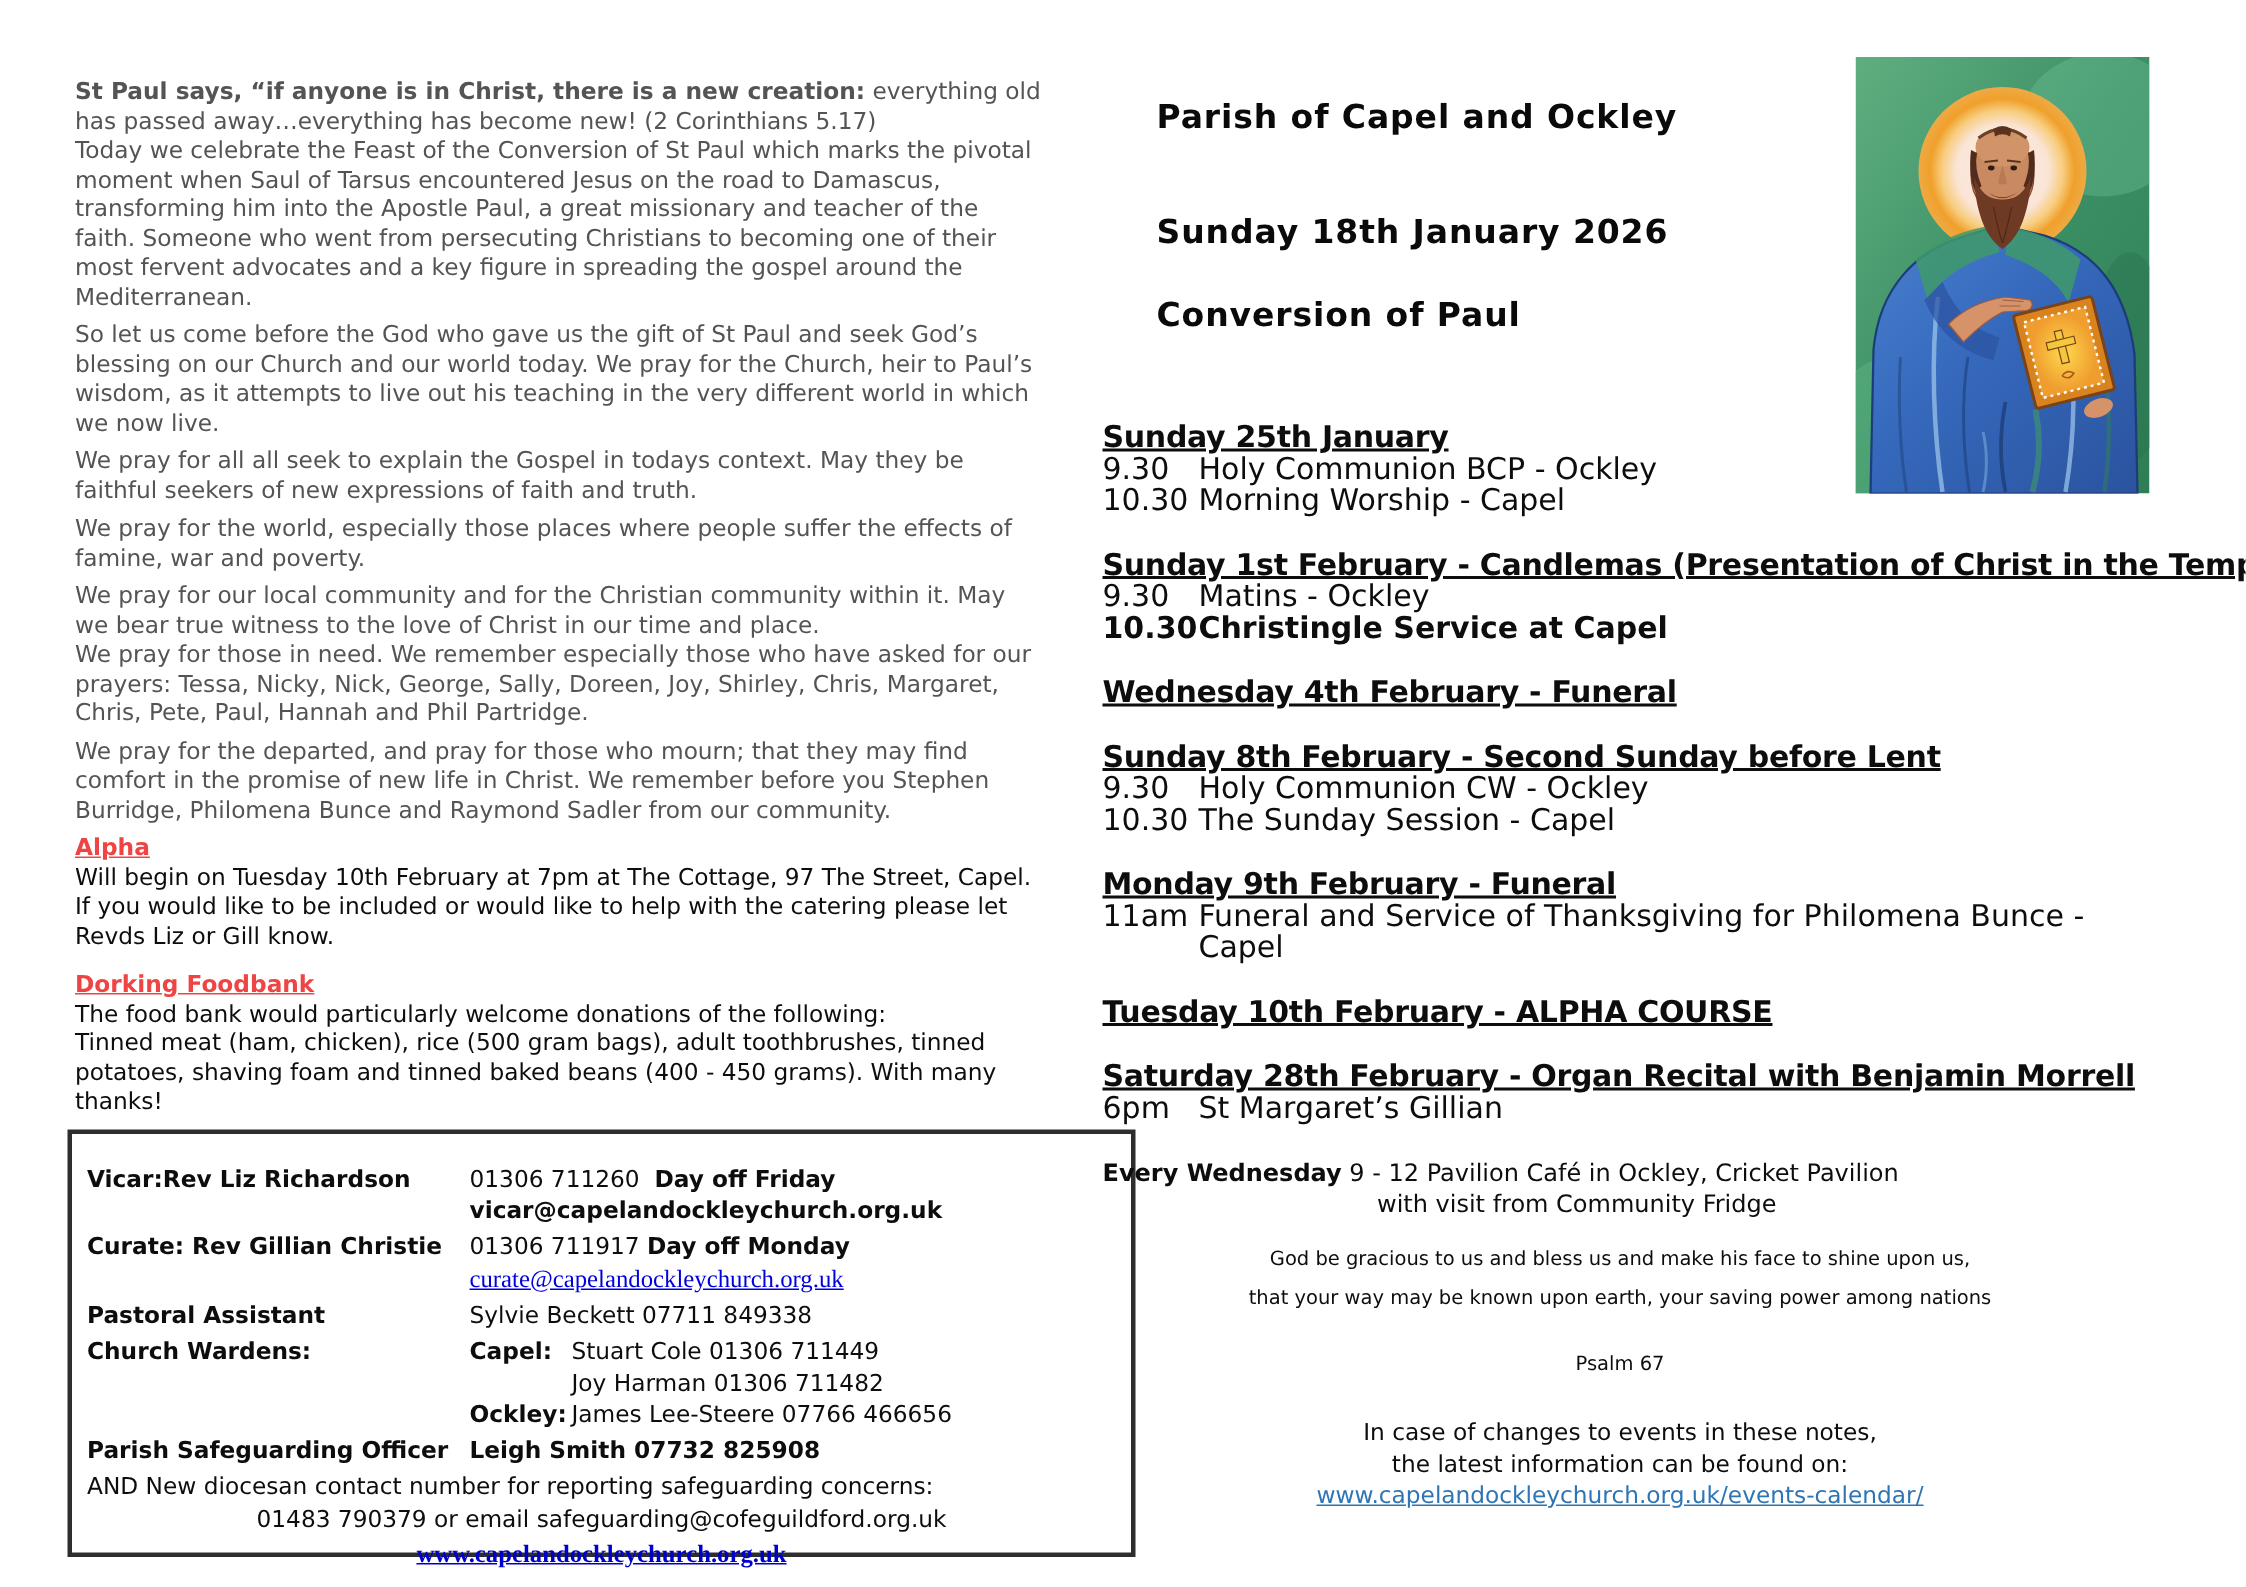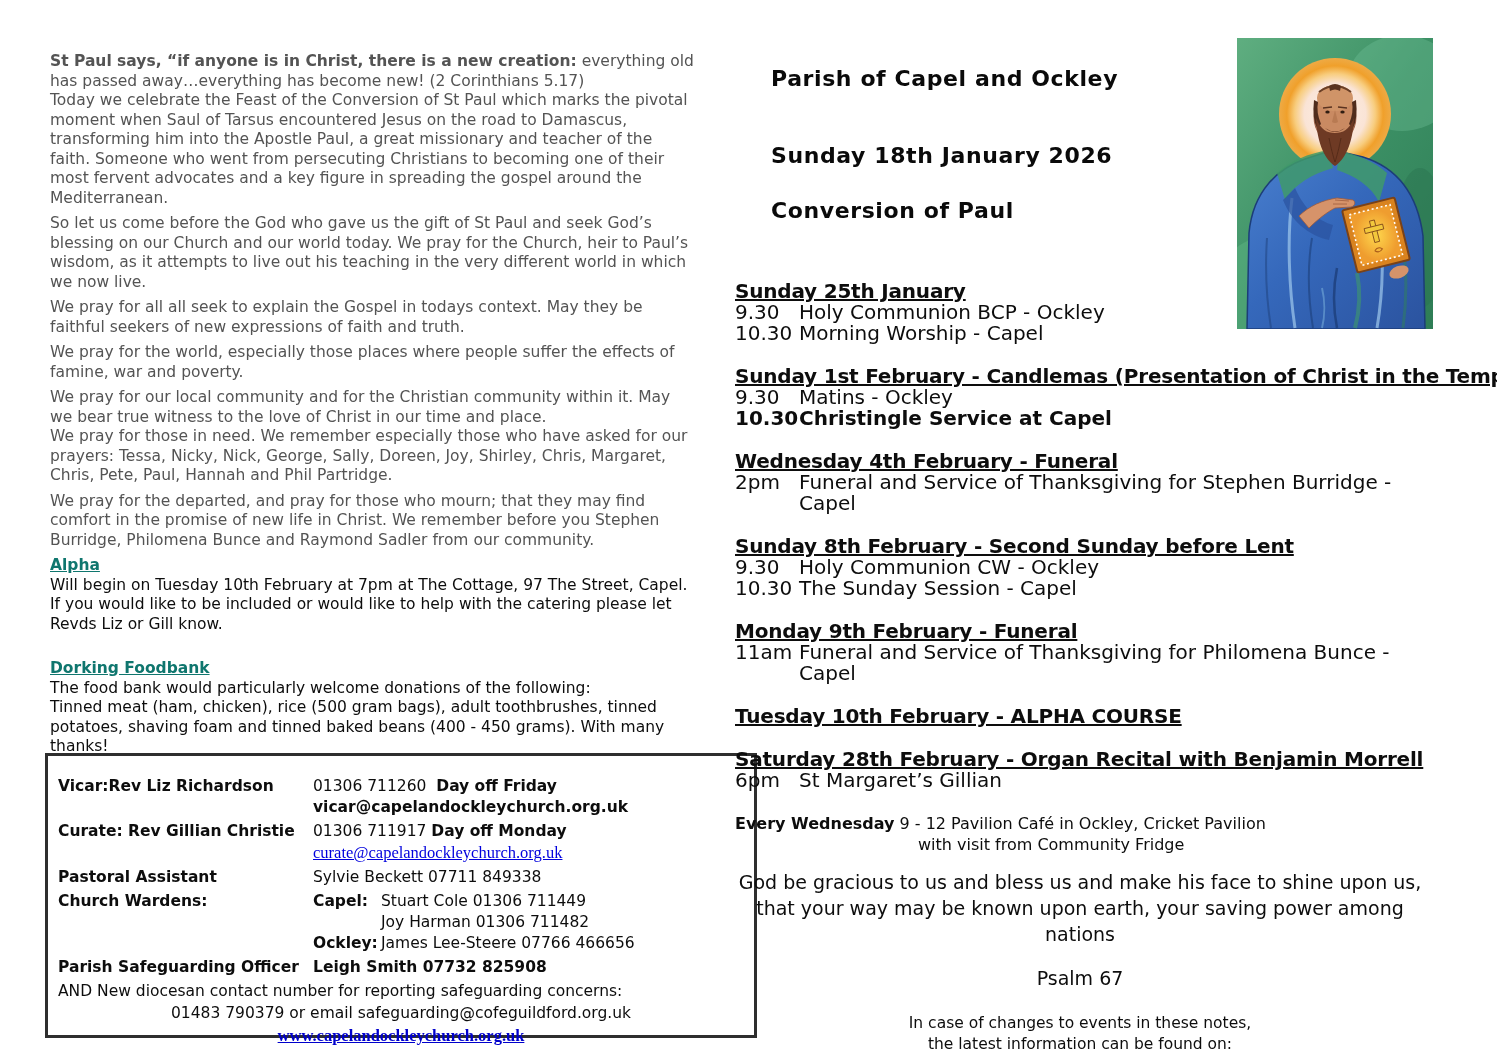--- a/index.html
+++ b/index.html
@@ -19,23 +19,23 @@
     position: absolute; left: 50px; top: 52px; width: 646px;
     font-size: 15.5px; line-height: 19.5px;
   }
   .gray { color: #545454; }
   .left-col p { margin: 0 0 6px 0; }
   .left-col p.tight { margin-bottom: 0; }
   .block { display: block; }
   .b { font-weight: bold; }
   .sec-heading {
     font-weight: bold; text-decoration: underline;
-    color: #0f766e; margin: 0;
-  }
-  .sec-heading.mt { margin-top: 25px; }
+    color: #ef4444; margin: 0;
+  }
+  .sec-heading.mt { margin-top: 13px; }
   .body-black { color: #0d0d0d; }
   .left-col p.nomargin { margin-bottom: 0; }
 
   
   .contact-box {
     position: absolute; left: 45px; top: 753px; width: 712px; height: 285px;
     border: 3px solid #2e2e2e;
     padding: 20px 10px 6px 10px;
     font-size: 15.5px; line-height: 21px; color: #0d0d0d;
   }
@@ -67,21 +67,21 @@
     font-weight: bold; text-decoration: underline;
     letter-spacing: -0.2px; white-space: nowrap;
   }
   .eitem { display: flex; }
   .etime { width: 64px; flex-shrink: 0; }
   .eitem.b .etime, .eitem.b .edesc { font-weight: bold; }
 
   .everyweds { font-size: 16px; line-height: 21px; color: #0d0d0d; }
   .ew2 { padding-left: 183px; }
 
-  .psalm { margin-top: 14px; text-align: center; font-size: 19px; line-height: 26px; color: #0d0d0d; }
+  .psalm { margin-top: 14px; text-align: center; font-size: 13px; line-height: 26px; color: #0d0d0d; }
   .psalm-ref { margin-top: 18px; }
 
   .note { margin-top: 22px; text-align: center; font-size: 15.5px; line-height: 21px; color: #0d0d0d; }
   .note-link { color: #2e75b6; text-decoration: underline; cursor: pointer; }
 
   
   .painting { position: absolute; left: 1237px; top: 38px; width: 196px; height: 291px; }
 </style>
 </head>
 <body>
@@ -168,24 +168,20 @@
             <span class="edesc">Matins - Ockley</span>
           </div>
         <div class="eitem b">
             <span class="etime">10.30</span>
             <span class="edesc">Christingle Service at Capel</span>
           </div>
       </div>
 
       <div class="event">
         <div class="ehead">Wednesday 4th February - Funeral</div>
-        <div class="eitem">
-            <span class="etime">2pm</span>
-            <span class="edesc">Funeral and Service of Thanksgiving for Stephen Burridge - Capel</span>
-          </div>
       </div>
 
       <div class="event">
         <div class="ehead">Sunday 8th February - Second Sunday before Lent</div>
         <div class="eitem">
             <span class="etime">9.30</span>
             <span class="edesc">Holy Communion CW - Ockley</span>
           </div>
         <div class="eitem">
             <span class="etime">10.30</span>

